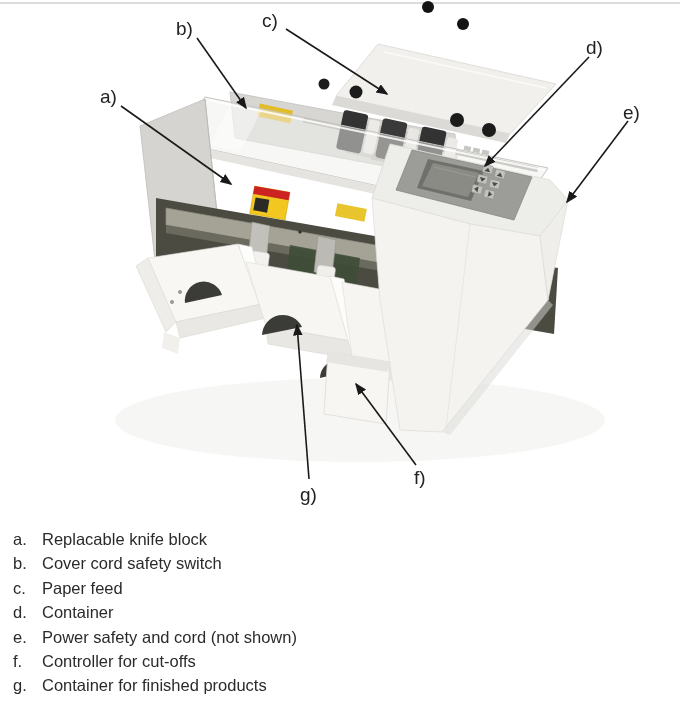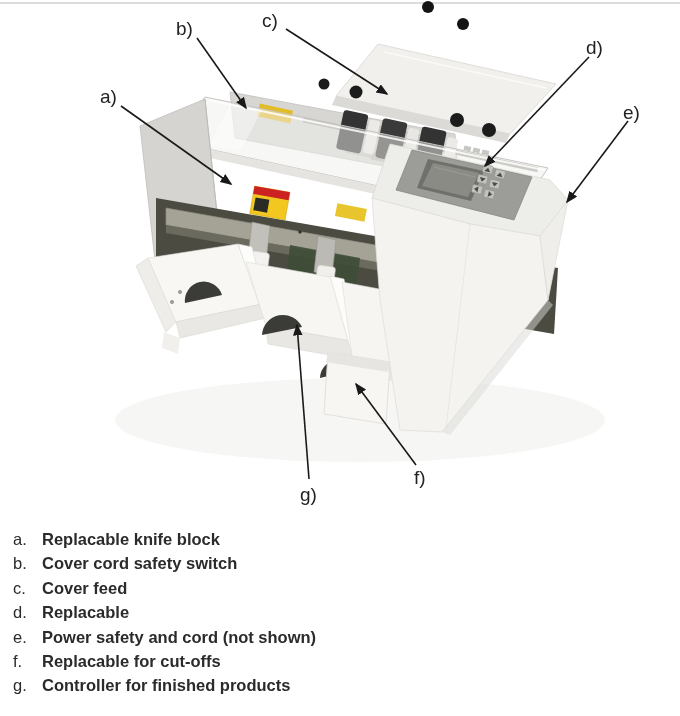--- a/index.html
+++ b/index.html
@@ -4,21 +4,21 @@
 <style>
   html,body{margin:0;padding:0;background:#ffffff;}
   .page{position:relative;width:680px;height:716px;background:#ffffff;overflow:hidden;
         font-family:"Liberation Sans",sans-serif;}
   .figure-wrap{position:absolute;left:0;top:0;width:680px;height:520px;}
   svg text.callout{font-family:"Liberation Sans",sans-serif;font-size:19px;fill:#222222;}
   .legend{position:absolute;left:13px;top:527px;width:650px;color:#2b2b2b;
           font-size:16.5px;}
   .legend-row{display:flex;line-height:24.4px;}
   .legend-letter{width:29px;flex:0 0 29px;}
-  .legend-text{flex:1;font-weight:bold;}
+  .legend-text{flex:1;}
 </style>
 </head>
 <body>
 
 <div class="page">
 
   <div class="figure-wrap">
   <svg width="680" height="520" viewBox="0 0 680 520">
 
     <defs>
@@ -186,33 +186,33 @@
     <div class="legend-row">
       <span class="legend-letter">a.</span>
       <span class="legend-text">Replacable knife block</span>
     </div>
     <div class="legend-row">
       <span class="legend-letter">b.</span>
       <span class="legend-text">Cover cord safety switch</span>
     </div>
     <div class="legend-row">
       <span class="legend-letter">c.</span>
-      <span class="legend-text">Cover feed</span>
+      <span class="legend-text">Paper feed</span>
     </div>
     <div class="legend-row">
       <span class="legend-letter">d.</span>
-      <span class="legend-text">Replacable</span>
+      <span class="legend-text">Container</span>
     </div>
     <div class="legend-row">
       <span class="legend-letter">e.</span>
       <span class="legend-text">Power safety and cord (not shown)</span>
     </div>
     <div class="legend-row">
       <span class="legend-letter">f.</span>
-      <span class="legend-text">Replacable for cut-offs</span>
+      <span class="legend-text">Controller for cut-offs</span>
     </div>
     <div class="legend-row">
       <span class="legend-letter">g.</span>
-      <span class="legend-text">Controller for finished products</span>
+      <span class="legend-text">Container for finished products</span>
     </div>
   </div>
 
 </div>
 
 </body></html>

